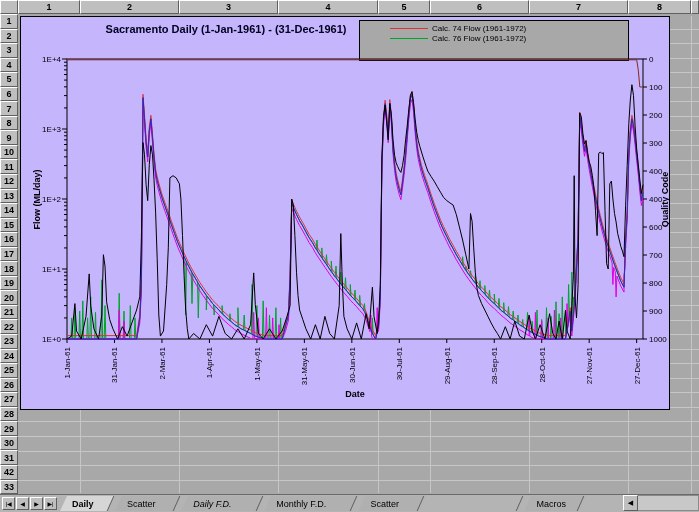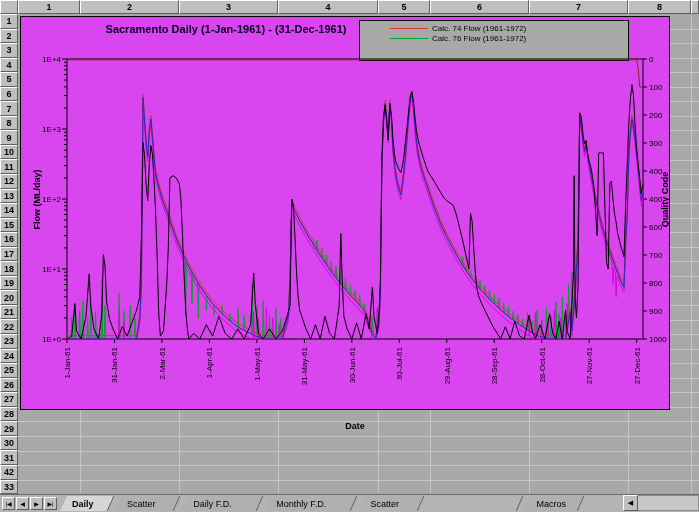--- a/index.html
+++ b/index.html
@@ -18,39 +18,39 @@
     box-sizing:border-box;display:flex;align-items:center;justify-content:center;
   }
   #col-headers{left:0;top:0;width:699px;height:14px;display:flex;}
   #corner-box{width:18px;height:14px;flex:0 0 auto;}
   #row-headers{left:0;top:14px;width:18px;height:486px;}
   .rowhdr{width:18px;height:14.55px;}
   .gridline{background:#c6c6c6;}
   
   #chart-object{
     left:20px;top:16px;width:648px;height:392px;
-    background:#d946ef;border:1px solid #000;box-sizing:content-box;
+    background:#c4b5fd;border:1px solid #000;box-sizing:content-box;
   }
   #chart-title{
     left:5px;top:6px;width:400px;text-align:center;
     font-size:11px;font-weight:bold;color:#00001f;letter-spacing:0px;
   }
   #legend-box{
     left:338px;top:3px;width:270px;height:41px;
     border:1px solid #000;overflow:hidden;background:#a8a8a8;box-sizing:border-box;
   }
   .legend-item{display:flex;align-items:center;height:10.5px;margin-left:30px;font-size:8px;color:#000;white-space:nowrap;}
   .legend-swatch{width:38px;height:1px;margin-right:4px;flex:0 0 auto;}
   .axis-label{font-size:8px;color:#000;white-space:nowrap;}
   .ytick-left{width:26px;text-align:right;}
   .ytick-right{width:30px;text-align:left;}
   .xtick{transform:rotate(-90deg);transform-origin:left top;width:44px;text-align:right;}
   .axis-title{font-weight:bold;font-size:9px;color:#000;text-align:center;}
   #flow-axis-title,#quality-axis-title{width:80px;height:11px;transform:rotate(-90deg);}
-  #date-axis-title{left:304px;top:372px;width:60px;margin-top:32px;}
+  #date-axis-title{left:304px;top:372px;width:60px;}
   
   #tab-bar{left:0;top:494px;width:699px;height:18px;background:#b4b4b4;border-top:1px solid #6a6a6a;box-sizing:border-box;}
   .navbtn{
     position:absolute;top:2px;width:13px;height:13px;background:#bfbfbf;
     border-top:1px solid #fff;border-left:1px solid #fff;border-right:1px solid #5f5f5f;border-bottom:1px solid #5f5f5f;
     font-size:6px;display:flex;align-items:center;justify-content:center;color:#000;box-sizing:border-box;
   }
   .sheet-tab{
     position:absolute;top:1px;height:15px;display:flex;align-items:center;
     padding:0 12px 0 12px;font-size:9px;color:#000;white-space:nowrap;
@@ -279,21 +279,21 @@
 
 <div id="tab-bar" class="abs">
     <div class="navbtn" style="left: 2px;">|◀</div>
     <div class="navbtn" style="left: 16px;">◀</div>
     <div class="navbtn" style="left: 30px;">▶</div>
     <div class="navbtn" style="left: 44px;">▶|</div>
     <div class="sheet-tab active" style="left: 60px; width: 30px;">Daily</div>
     <div class="tab-sep" style="left: 110px;"></div>
     <div class="sheet-tab" style="left: 115px; width: 41.2px;">Scatter</div>
     <div class="tab-sep" style="left: 176.2px;"></div>
-    <div class="sheet-tab" style="left: 181.2px; width: 58px;">Daily F.D.</div>
+    <div class="sheet-tab" style="left: 181.2px; width: 58px; font-style: italic;">Daily F.D.</div>
     <div class="tab-sep" style="left: 259.2px;"></div>
     <div class="sheet-tab" style="left: 264.2px; width: 69.2px;">Monthly F.D.</div>
     <div class="tab-sep" style="left: 353.4px;"></div>
     <div class="sheet-tab" style="left: 358.4px; width: 41.2px;">Scatter</div>
     <div class="tab-sep" style="left: 419.6px;"></div>
     <div class="tab-sep" style="left: 519.4px;"></div>
     <div class="sheet-tab" style="left: 524.4px; width: 35.6px;">Macros</div>
     <div class="tab-sep" style="left: 580px;"></div>
   </div>
 <div id="h-scrollbar" class="abs"></div>

